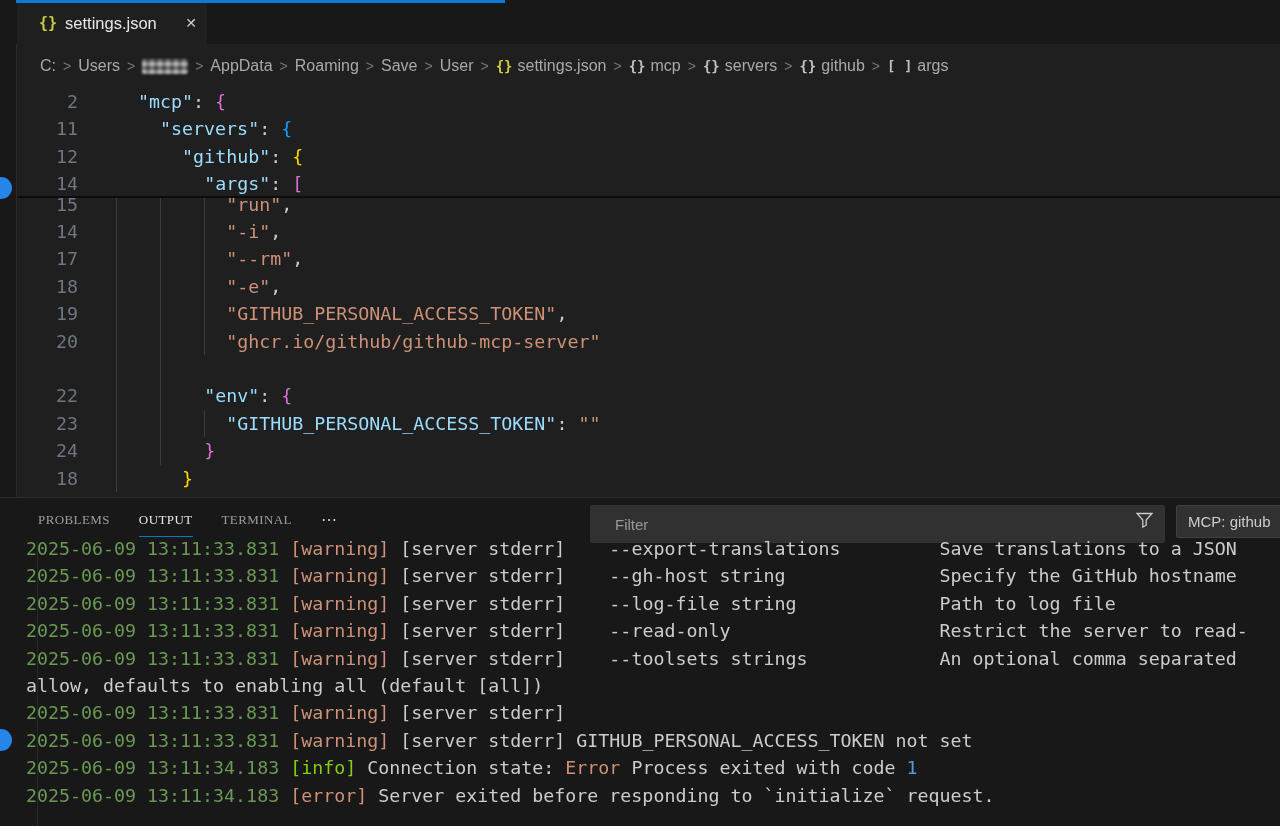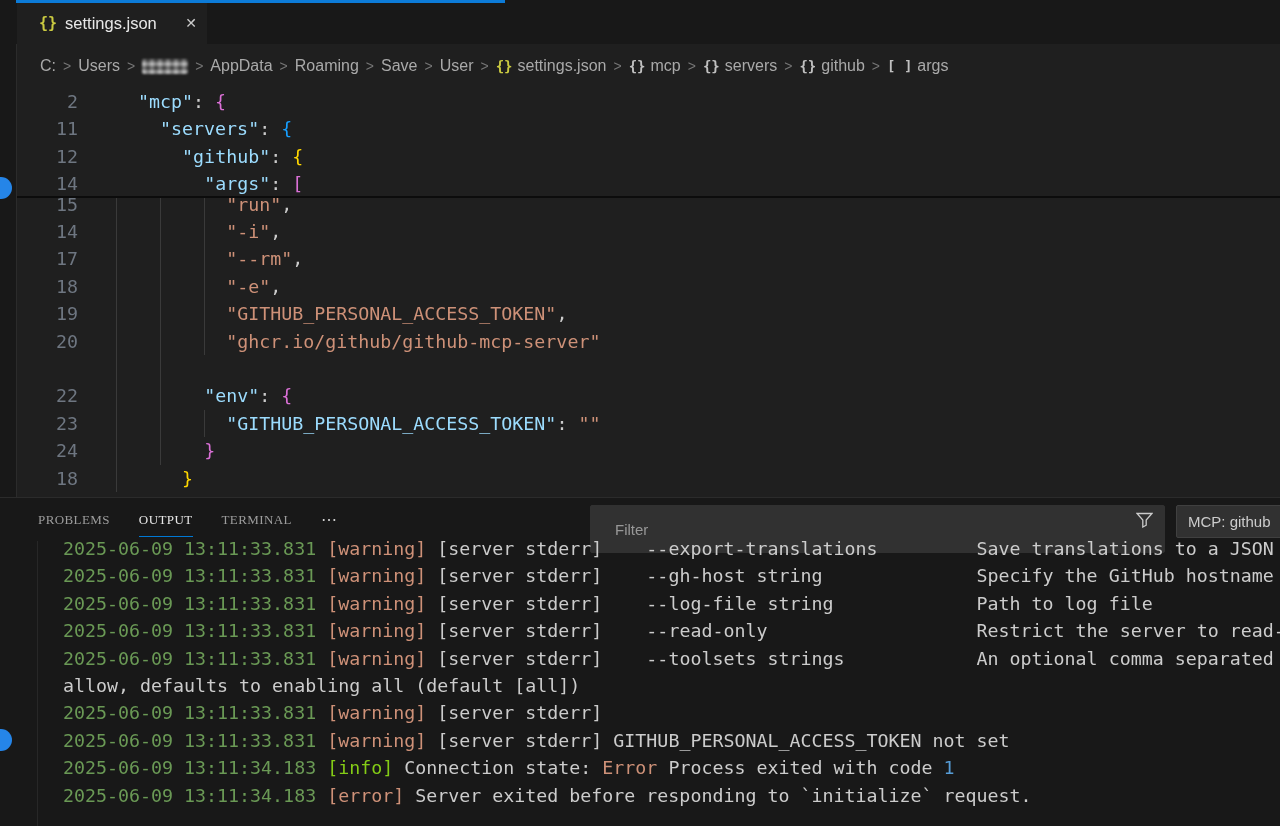--- a/index.html
+++ b/index.html
@@ -44,32 +44,32 @@
 
   
   .panel{position:absolute;left:0;top:497px;width:1280px;height:329px;background:#181818;
          border-top:1px solid #2b2b2b;box-sizing:border-box;}
   .ptabs{position:absolute;left:0;top:0;height:43px;display:flex;align-items:center;
          gap:29px;padding-left:38px;font-size:13px;letter-spacing:.4px;color:#9d9d9d;}
   .ptab{position:relative;height:100%;display:flex;align-items:center;cursor:pointer;font-family:Liberation Serif, serif;}
   .ptab.active{color:#e7e7e7;}
   .ptab.active::after{content:"";position:absolute;left:0;right:0;bottom:4px;height:1.5px;background:#0078d4;}
   .pmore{color:#cfcfcf;font-size:16px;cursor:pointer;letter-spacing:2px;}
-  .filter{position:absolute;left:590px;top:7px;width:575px;height:48px;background:#313131;
+  .filter{position:absolute;left:590px;top:7px;width:575px;height:38px;background:#313131;
           border:1px solid #313131;border-radius:2px;color:#cccccc;padding:0 44px 0 24px;
           font-size:15px;box-sizing:border-box;font-family:"Liberation Sans",sans-serif;outline:none;}
   .filter::placeholder{color:#989898;}
   .funnel{position:absolute;left:1136px;top:14px;cursor:pointer;}
   .chan{position:absolute;left:1176px;top:7px;width:116px;height:33px;background:#313131;
         border:1px solid #404040;border-radius:2px;display:flex;align-items:center;
         padding-left:11px;box-sizing:border-box;font-size:15px;color:#cccccc;cursor:pointer;white-space:nowrap;overflow:hidden;}
   .ovline{position:absolute;left:37px;top:43px;bottom:0;width:1px;background:#272727;}
 
   .out{position:absolute;left:0;top:43px;width:1280px;height:286px;overflow:hidden;
-       padding-left:63px;box-sizing:border-box;white-space:pre;color:#cccccc;
+       padding-left:26px;box-sizing:border-box;white-space:pre;color:#cccccc;
        font-family:"DejaVu Sans Mono",monospace;font-size:18.3px;line-height:27.4px;}
   .oline:first-child{margin-top:-6px;}
   .lg-ts{color:#6a9955}.lg-info{color:#84cc16}.lg-warn{color:#ce9178}
   .lg-num{color:#569cd6}.lg-txt{color:#cccccc}
 
   .dot{position:absolute;left:-10px;width:22px;height:22px;border-radius:50%;background:#2585e8;z-index:9;}
 </style>
 </head>
 <body>
 

